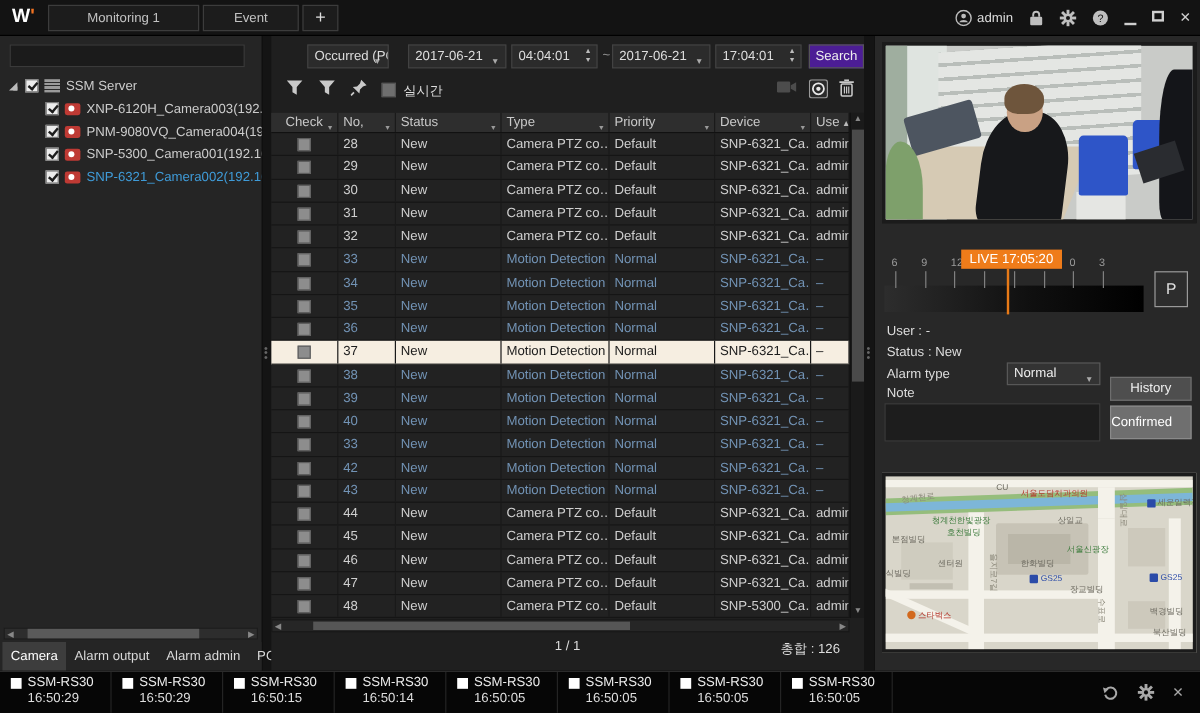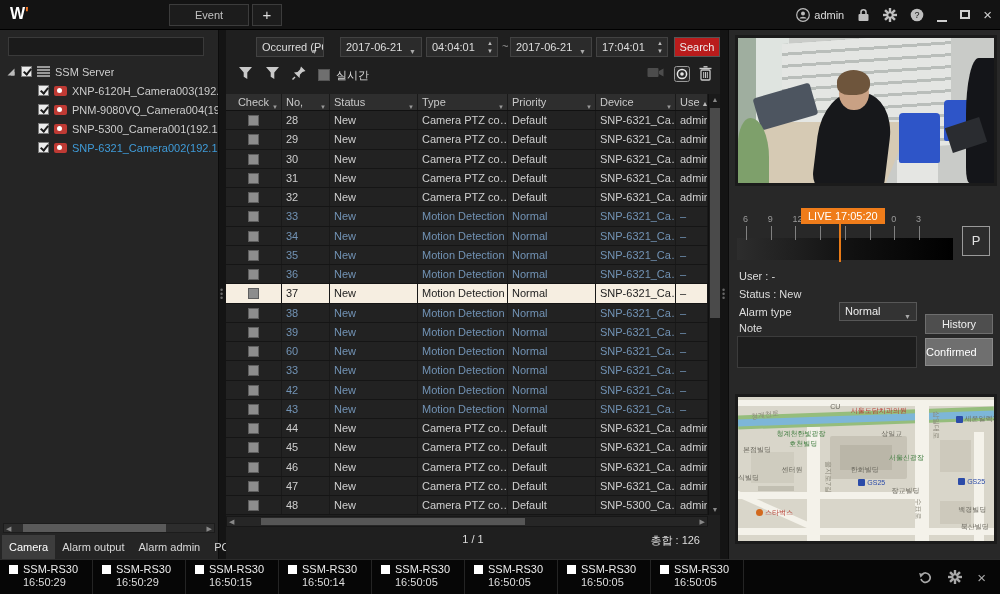--- a/index.html
+++ b/index.html
@@ -50,21 +50,21 @@
   #centerpanel{position:absolute;left:226px;top:30px;width:494px;height:529px;background:#1f1f1f}
   .ctl{position:absolute;top:7px;height:20px;background:#2b2b2b;border:1px solid #424242;color:#ddd;line-height:18px;padding:0 5px;white-space:nowrap;overflow:hidden;cursor:pointer}
   .ctl .dd{float:right;font-size:7px;color:#aaa;margin-top:5px}
   #fld-sel{left:30px;width:68px}
   #from-date{left:114px;width:82px}
   #from-time{left:200px;width:72px}
   #range-sep{position:absolute;left:276px;top:10px;color:#999}
   #to-date{left:284px;width:82px}
   #to-time{left:370px;width:72px}
   .spinner{position:absolute;right:2px;top:1px;width:10px;font-size:6px;color:#bbb;text-align:center;line-height:8px}
-  #search-btn{position:absolute;left:448px;top:7px;width:46px;height:20px;background:#b91c1c;border:1px solid #555;color:#eee;text-align:center;line-height:18px;cursor:pointer}
+  #search-btn{position:absolute;left:448px;top:7px;width:46px;height:20px;background:#4c1d95;border:1px solid #555;color:#eee;text-align:center;line-height:18px;cursor:pointer}
   #toolbar2{position:absolute;left:0;top:32px;width:494px;height:26px}
   #toolbar2 .ic{position:absolute;top:4px;cursor:pointer}
   #rt-check{position:absolute;left:92px;top:7px;width:12px;height:12px;background:#6f6f6f;border:1px solid #555}
   #rt-label{position:absolute;left:110px;top:6px;color:#ddd}
 
   
   #thead{position:absolute;left:0;top:64px;right:12px;height:17px;display:flex;background:#2e2e2e;border-bottom:1px solid #111;color:#c9c9c9}
   .th{line-height:16px;padding:0 4px;border-right:1px solid #1a1a1a;position:relative;white-space:nowrap;overflow:hidden;cursor:pointer}
   .th .fico{position:absolute;right:3px;top:5px;font-size:6px;color:#9a9a9a}
   .th .sorta{font-size:7px;color:#bbb;margin-left:2px}
@@ -130,20 +130,21 @@
   .chip .sq{width:9px;height:9px;background:#fff;flex:none}
   .chip .l2{margin-left:14px;color:#dedede;margin-top:1px}
   #eb-icons{margin-left:auto;display:flex;align-items:center;gap:15px;padding-right:14px}
   #eb-icons .ic{cursor:pointer}
 </style>
 </head>
 <body>
 
 <div id="titlebar">
   <div id="logo"><span>W</span><i>'</i></div>
+  <div class="ttab" id="tab-monitoring">Monitoring 1</div>
   <div class="ttab" id="tab-event">Event</div>
   <div class="ttab" id="tab-add">+</div>
   <div id="tb-right">
     <span class="uic">
       <svg width="14" height="14" viewBox="0 0 14 14">
           <circle cx="7" cy="7" r="6.3" fill="none" stroke="#bbb" stroke-width="1.2"></circle>
           <circle cx="7" cy="5.4" r="2" fill="#bbb"></circle>
           <path d="M3.2 10.6 a4.2 3.4 0 0 1 7.6 0" fill="#bbb"></path>
         </svg>
       <span>admin</span>
@@ -380,21 +381,21 @@
         <div class="td c-check"><span class="rowcb"></span></div>
         <div class="td c-no">39</div>
         <div class="td c-status">New</div>
         <div class="td c-type">Motion Detection</div>
         <div class="td c-priority">Normal</div>
         <div class="td c-device">SNP-6321_Ca…</div>
         <div class="td c-user">–</div>
       </div>
       <div class="trow motion">
         <div class="td c-check"><span class="rowcb"></span></div>
-        <div class="td c-no">60</div>
+        <div class="td c-no">40</div>
         <div class="td c-status">New</div>
         <div class="td c-type">Motion Detection</div>
         <div class="td c-priority">Normal</div>
         <div class="td c-device">SNP-6321_Ca…</div>
         <div class="td c-user">–</div>
       </div>
       <div class="trow motion">
         <div class="td c-check"><span class="rowcb"></span></div>
         <div class="td c-no">33</div>
         <div class="td c-status">New</div>

